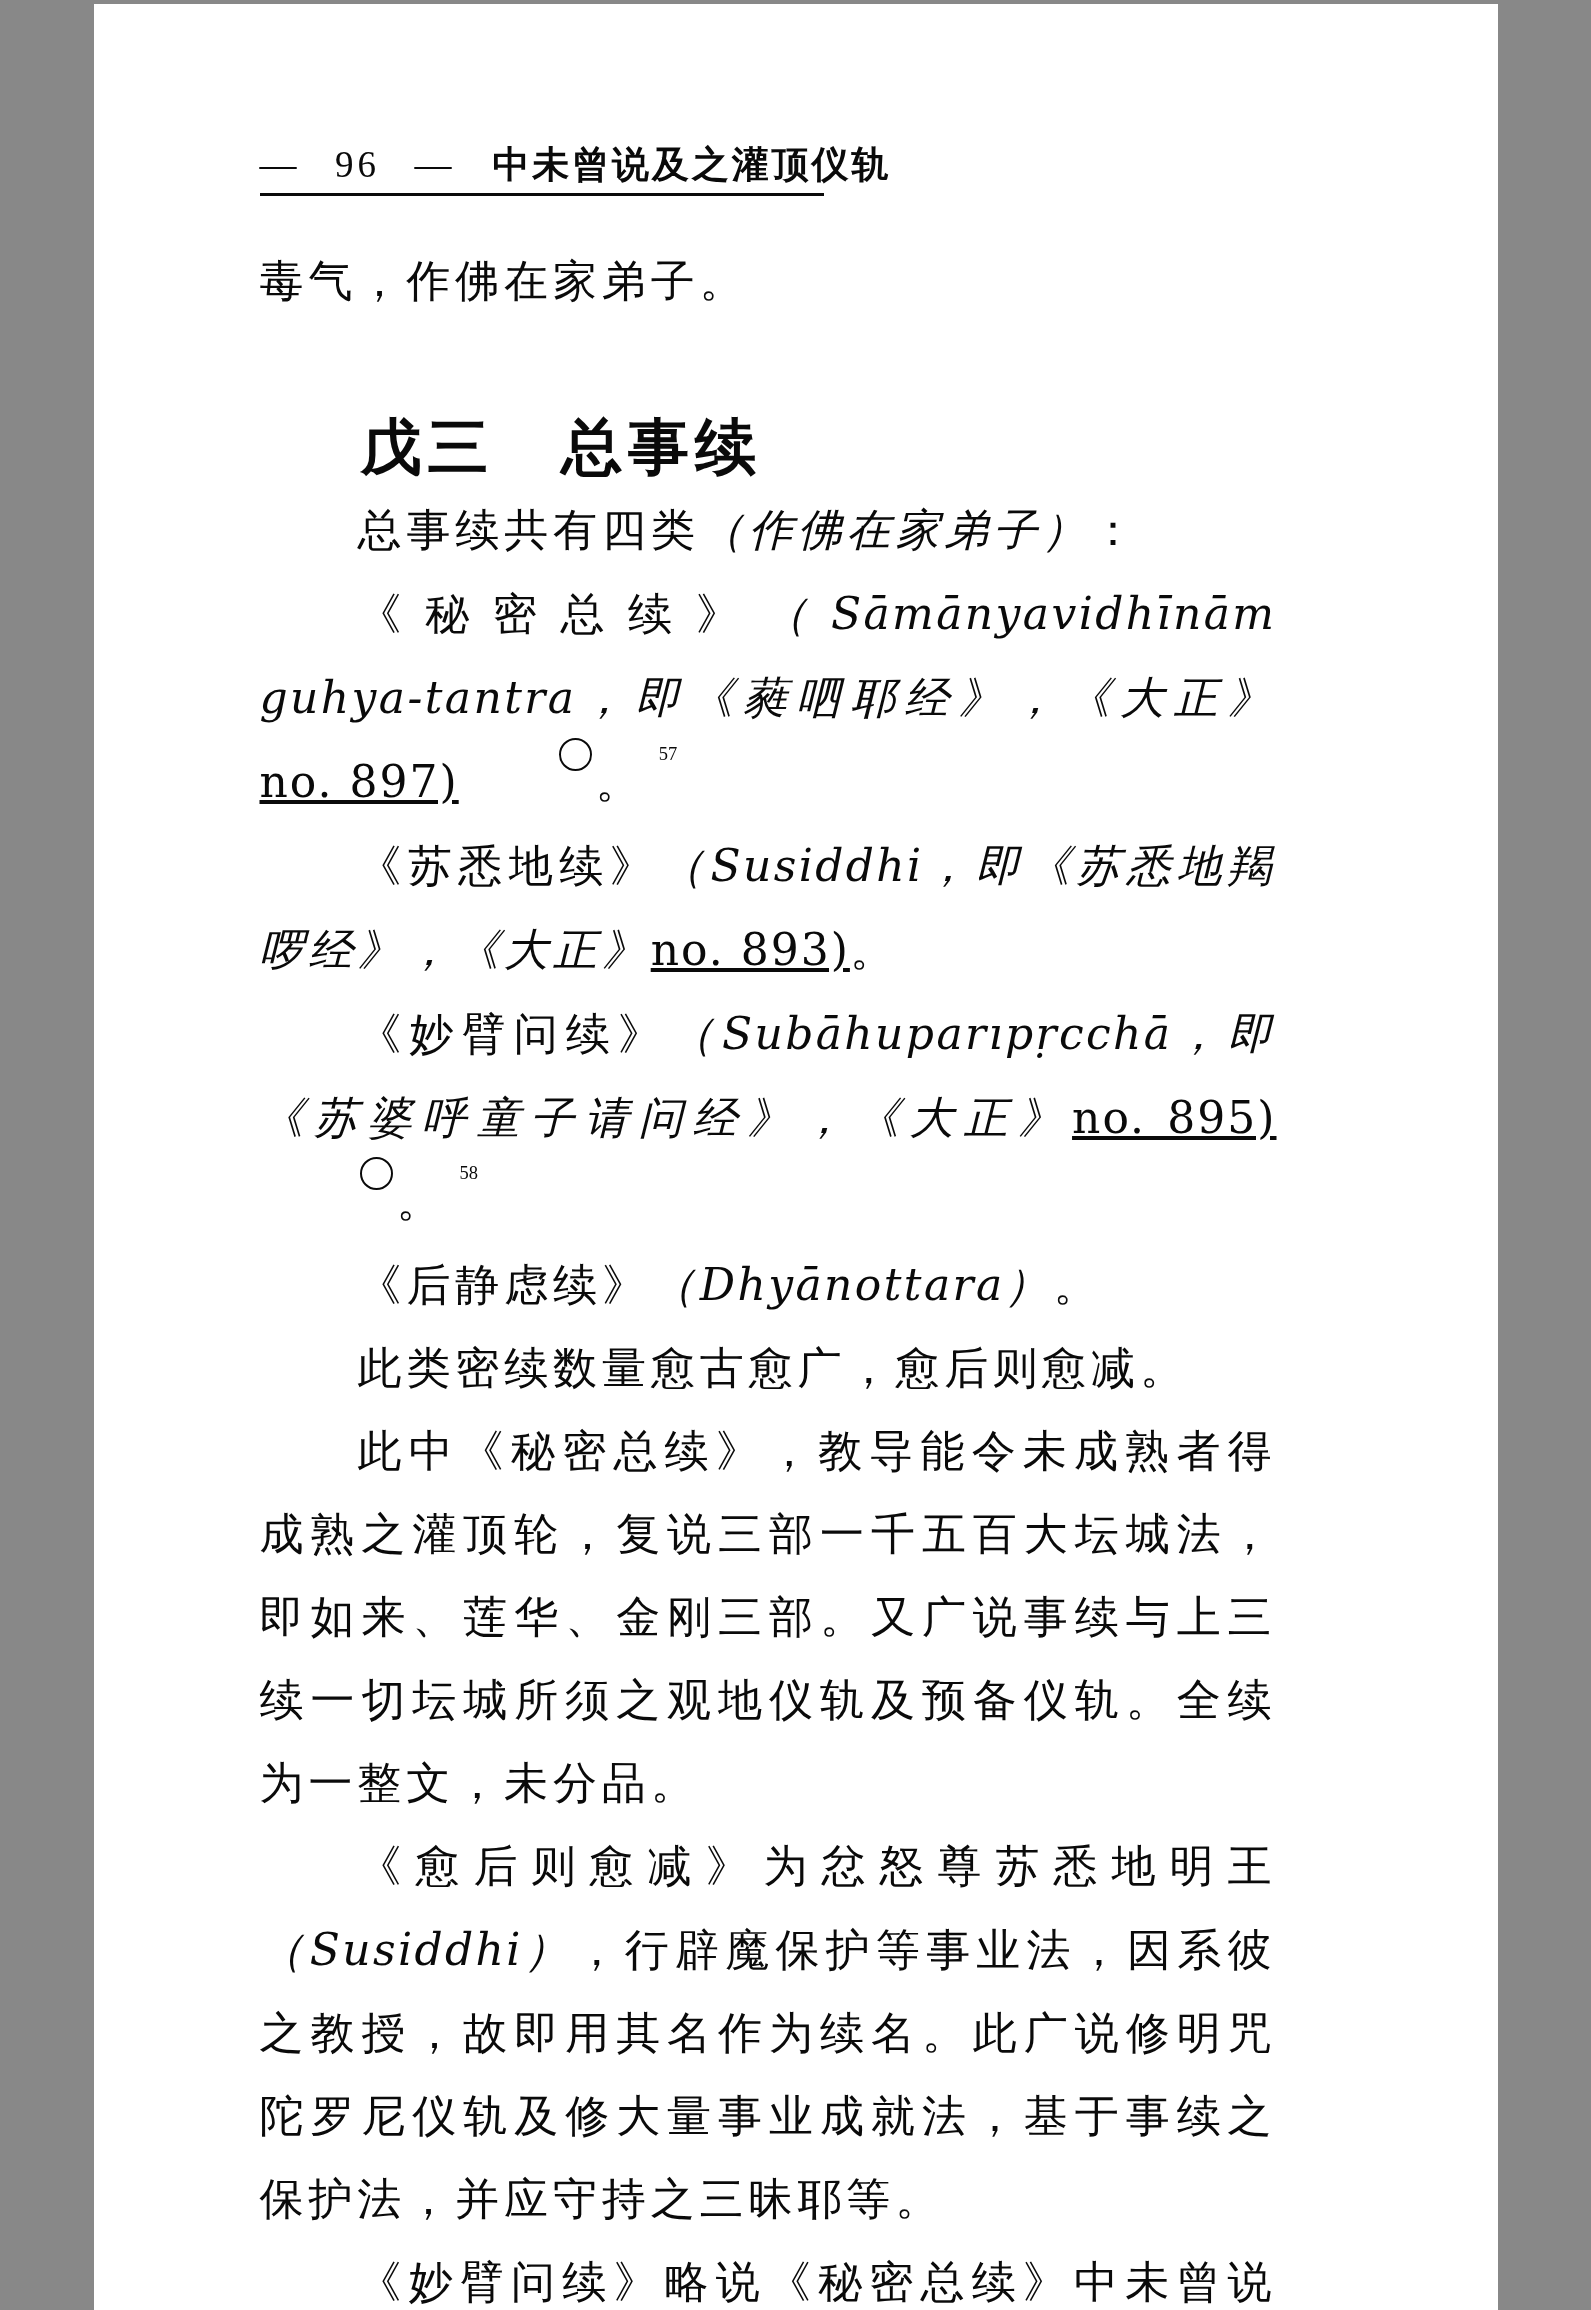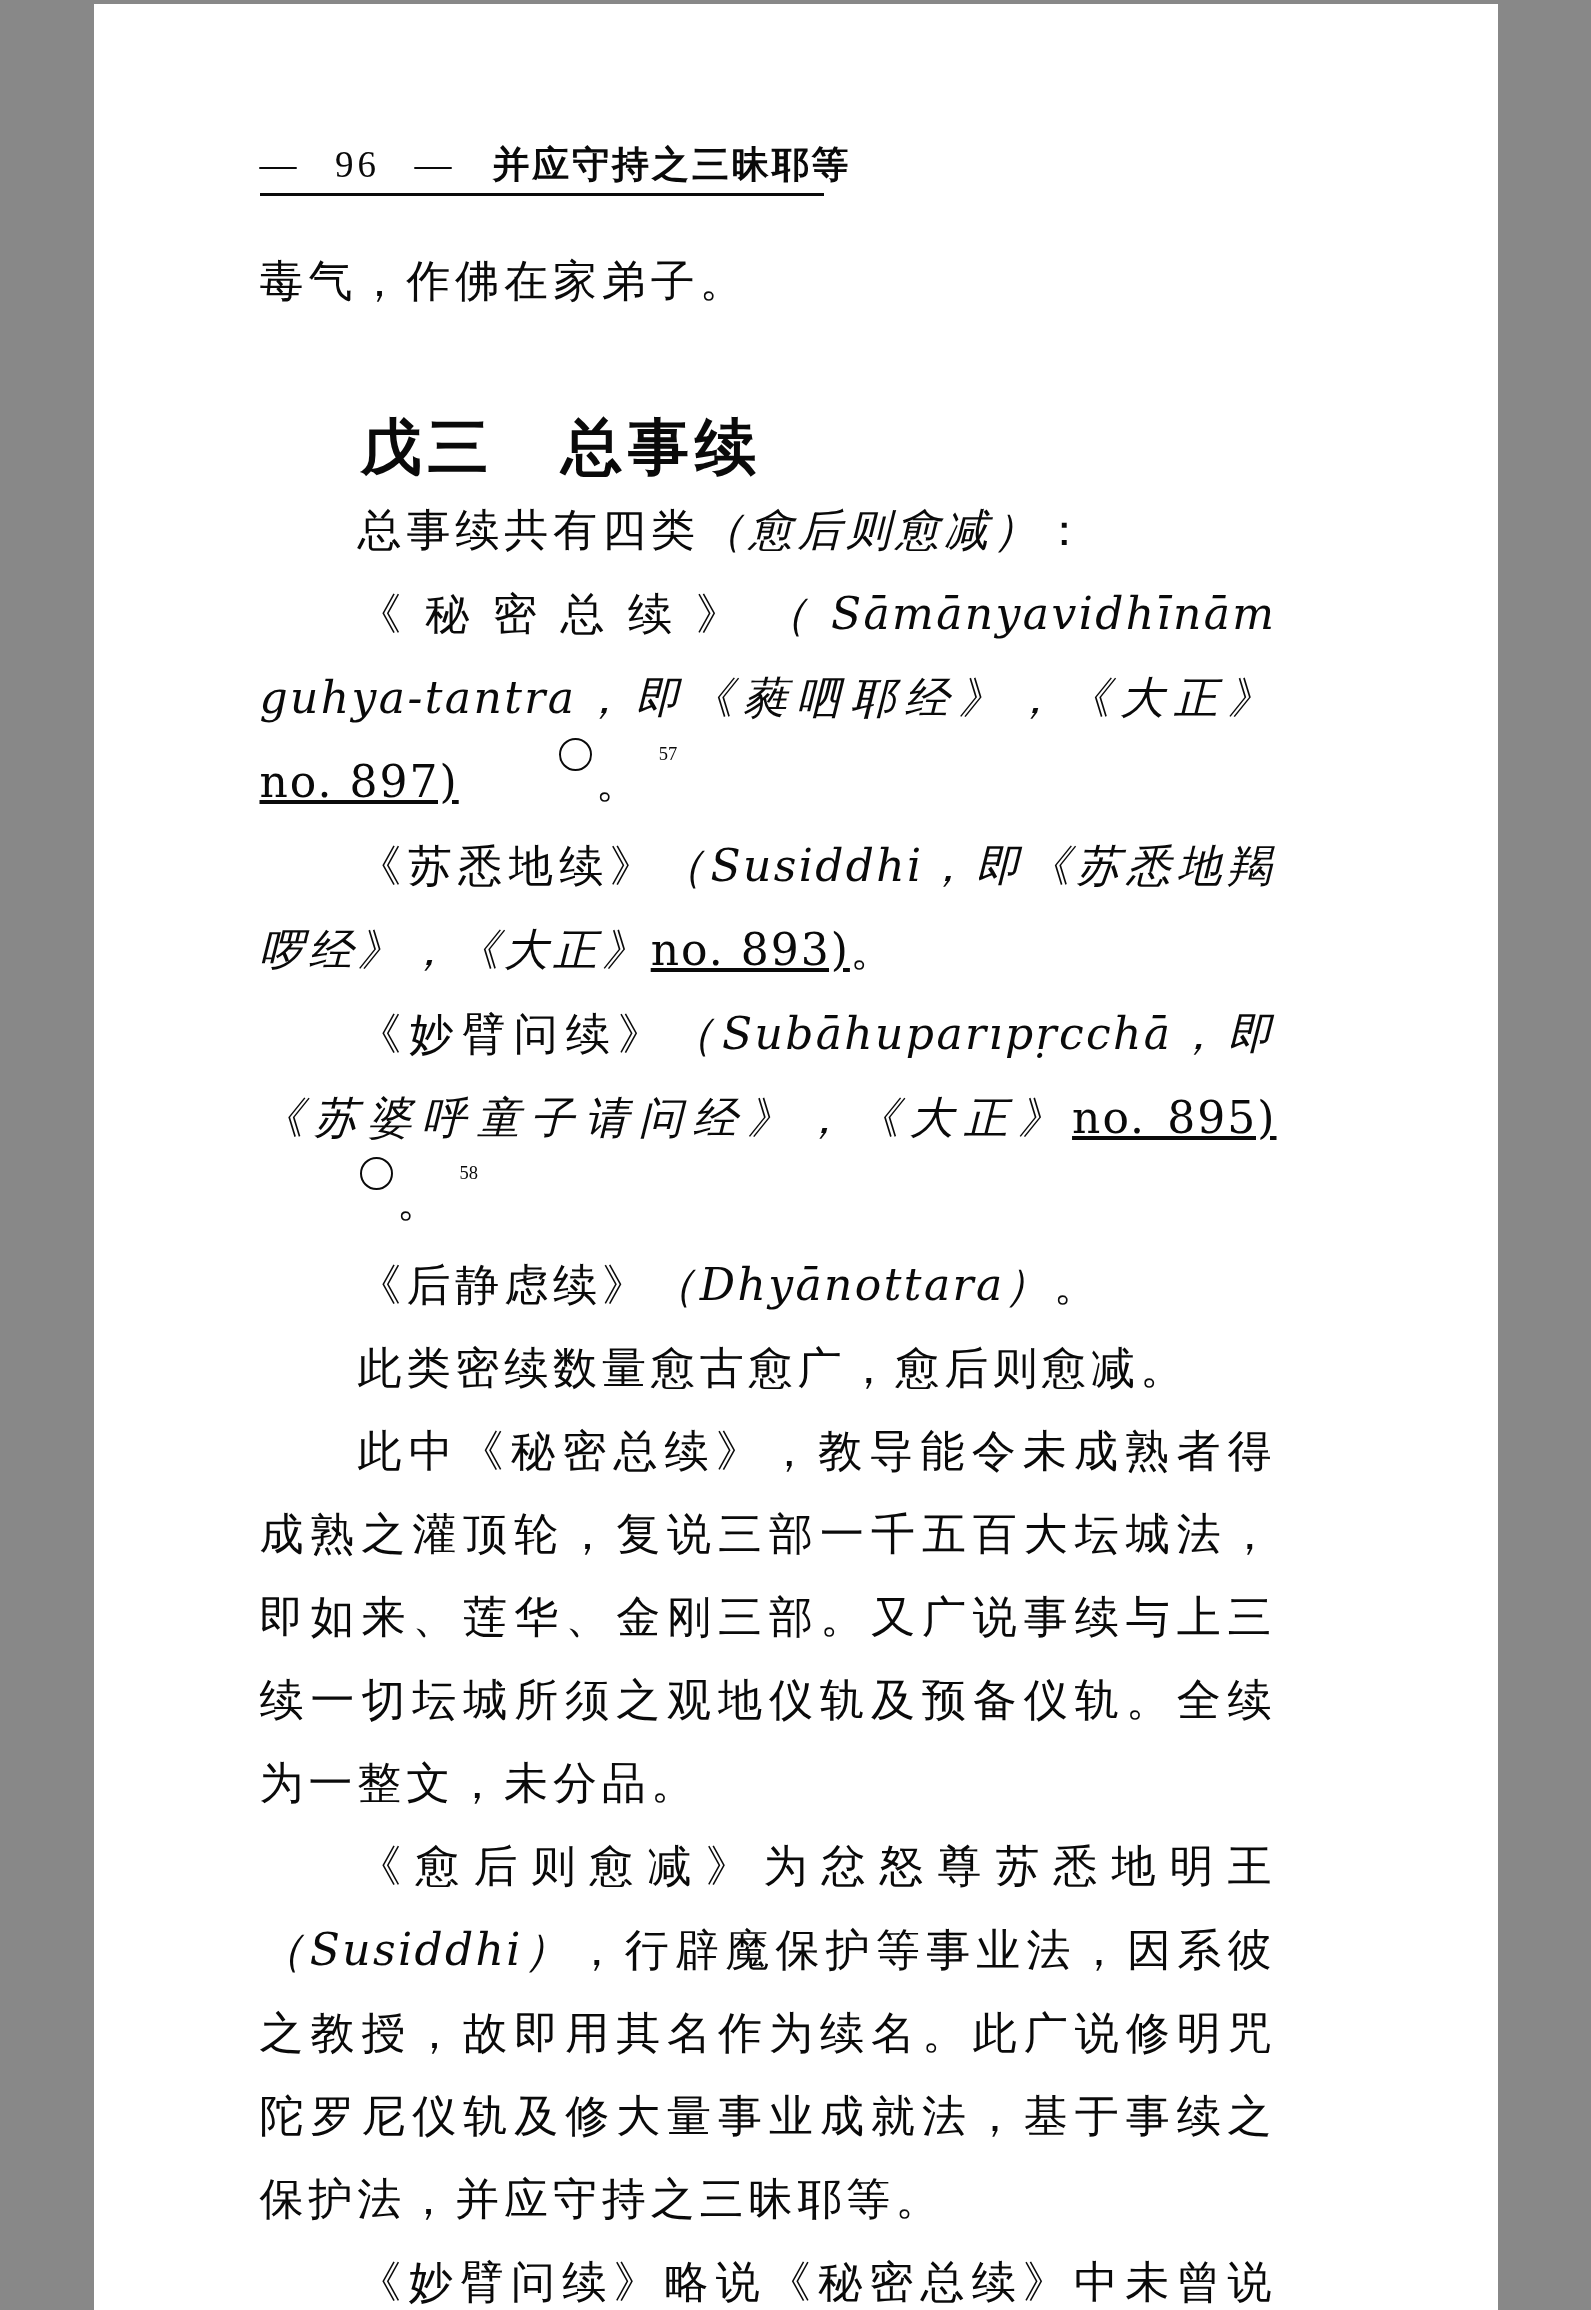--- a/index.html
+++ b/index.html
@@ -87,26 +87,26 @@
     text-align:left;
     letter-spacing:0;
   }
 </style>
 </head>
 <body>
 
 <div class="page">
   <header class="running-header">
     <span class="folio">— 96 —</span>
-    <span class="running-title">并应守持之三昧耶等</span>
+    <span class="running-title">中未曾说及之灌顶仪轨</span>
   </header>
   <main class="body-text">
       <p><span class="song">毒气，作佛在家弟子。</span></p>
       <h2 class="sect">戊三　总事续</h2>
-      <p class="indent"><span class="song">总事续共有四类</span><span class="kai">（愈后则愈减）</span><span class="song">：</span></p>
+      <p class="indent"><span class="song">总事续共有四类</span><span class="kai">（作佛在家弟子）</span><span class="song">：</span></p>
       <p class="indent"><span class="song">《秘密总续》</span><span class="kai">（</span><span class="lat">Sāmānyavidhīnām guhya-tantra</span><span class="kai">，即《蕤呬耶经》，《大正》</span><span class="rom">no. 897)</span><sup class="fn"><span class="circ">57</span></sup><span class="song">。</span></p>
       <p class="indent"><span class="song">《苏悉地续》</span><span class="kai">（</span><span class="lat">Susiddhi</span><span class="kai">，即《苏悉地羯啰经》，《大正》</span><span class="rom">no. 893)</span><span class="song">。</span></p>
       <p class="indent"><span class="song">《妙臂问续》</span><span class="kai">（</span><span class="lat">Subāhuparıpṛcchā</span><span class="kai">，即《苏婆呼童子请问经》，《大正》</span><span class="rom">no. 895)</span><sup class="fn"><span class="circ">58</span></sup><span class="song">。</span></p>
       <p class="indent"><span class="song">《后静虑续》</span><span class="kai">（</span><span class="lat">Dhyānottara</span><span class="kai">）</span><span class="song">。</span></p>
       <p class="indent"><span class="song">此类密续数量愈古愈广，愈后则愈减。</span></p>
       <p class="indent"><span class="song">此中《秘密总续》，教导能令未成熟者得成熟之灌顶轮，复说三部一千五百大坛城法，即如来、莲华、金刚三部。又广说事续与上三续一切坛城所须之观地仪轨及预备仪轨。全续为一整文，未分品。</span></p>
       <p class="indent"><span class="song">《愈后则愈减》为忿怒尊苏悉地明王</span><span class="kai">（</span><span class="lat">Susiddhi</span><span class="kai">）</span><span class="song">，行辟魔保护等事业法，因系彼之教授，故即用其名作为续名。此广说修明咒陀罗尼仪轨及修大量事业成就法，基于事续之保护法，并应守持之三昧耶等。</span></p>
       <p class="indent"><span class="song">《妙臂问续》略说《秘密总续》中未曾说及之灌顶仪轨，及《苏悉地续》中未曾说及之明咒陀罗尼修法。更广说息、增、怀、诛四种无数事业修成就法</span><sup class="fn"><span class="circ">59</span></sup><span class="song">。妙臂为金</span></p>
     </main>
 </div>

